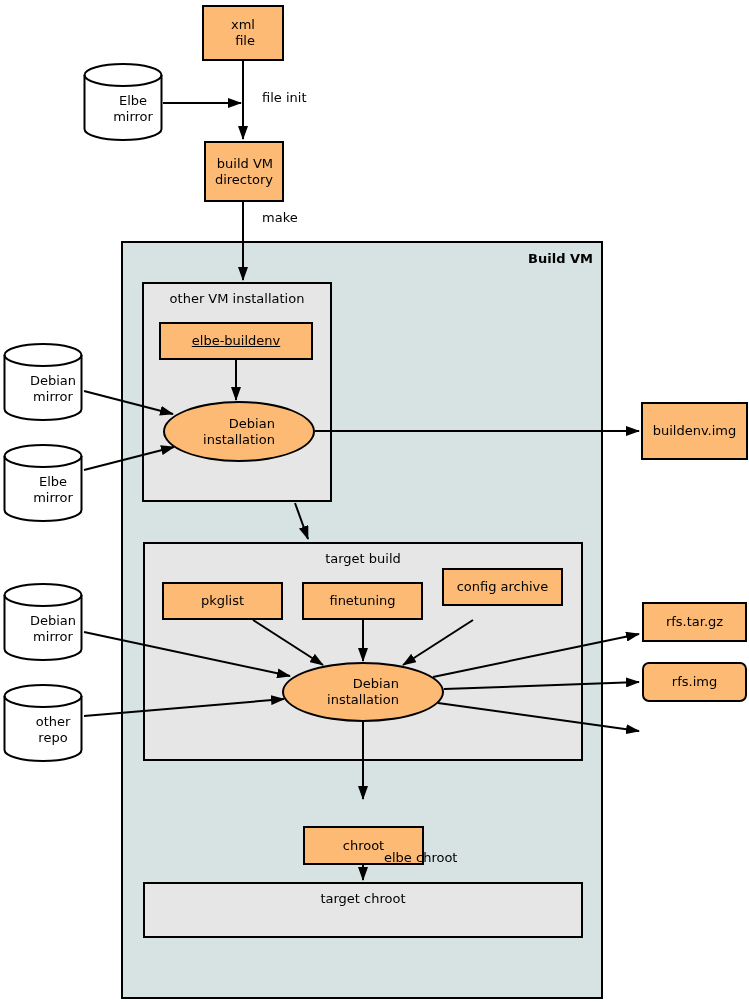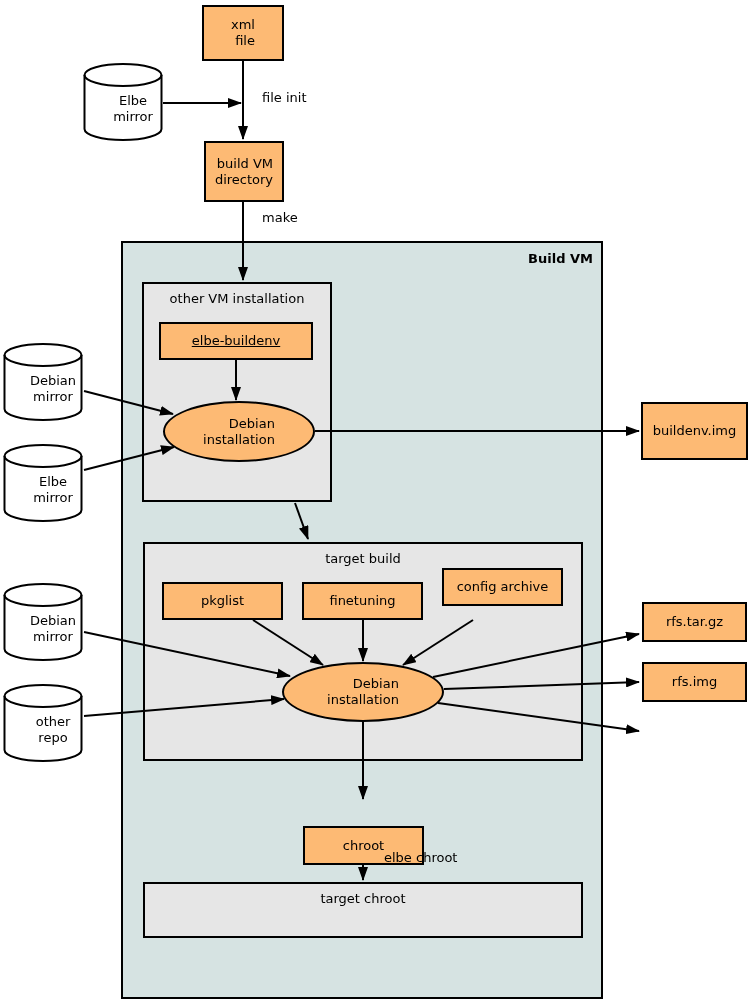--- a/index.html
+++ b/index.html
@@ -150,19 +150,19 @@
   <div class="cyl" style="left:3px; top:683px;">
     <svg width="80" height="80" viewBox="0 0 80 80">
       <path d="M1.5,13 A38.5,11 0 0 1 78.5,13 L78.5,67 A38.5,11 0 0 1 1.5,67 Z" fill="#fff" stroke="#000" stroke-width="2"></path>
       <path d="M1.5,13 A38.5,11 0 0 0 78.5,13" fill="none" stroke="#000" stroke-width="2"></path>
     </svg>
     <div class="cyl-label">other
 repo</div>
   </div>
 
   <div class="node" style="left:642px; top:602px; width:105px; height:40px;">rfs.tar.gz</div>
-  <div class="node" style="left:642px; top:662px; width:105px; height:40px;">rfs.img</div>
+  <div class="node" style="left:642px; top:662px; width:105px; height:40px;border-radius:7px;">rfs.img</div>
 
   <div class="node" style="left:303px; top:801px; width:121px; height:39px;margin-top:25px;">chroot</div>
 
   <div class="edge-label" style="left:384px; top:850px;text-align:right;">elbe chroot</div>
 
 </div>
 
 </body></html>

